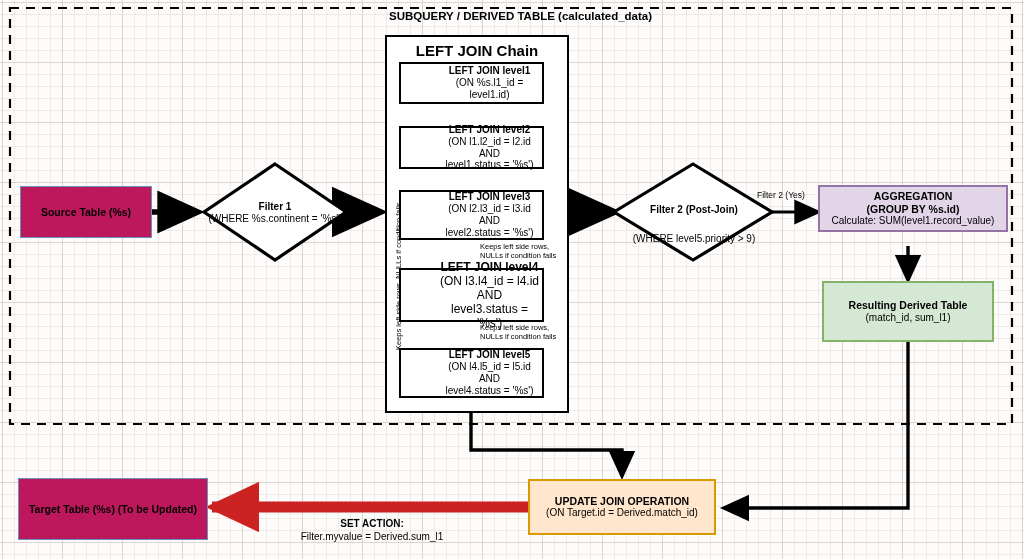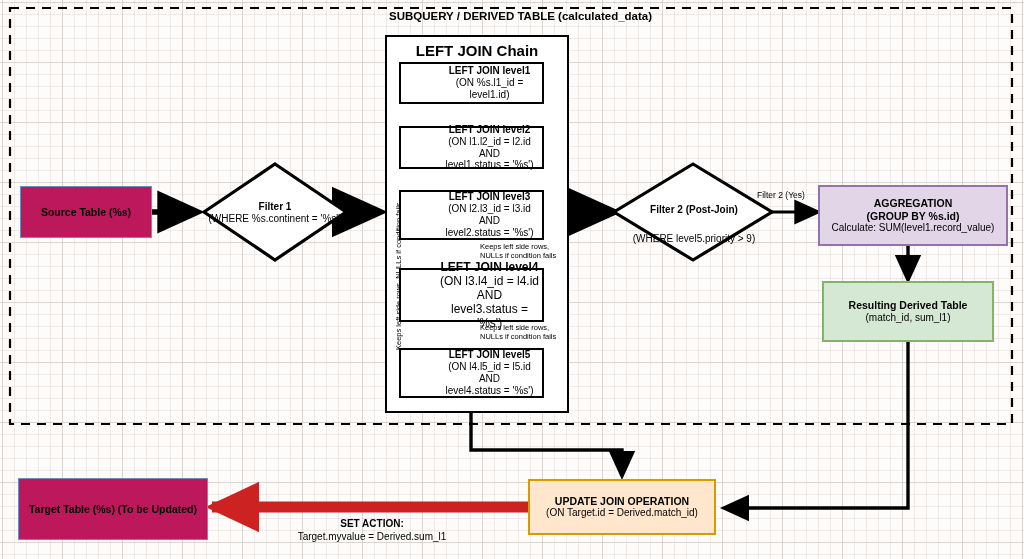--- a/index.html
+++ b/index.html
@@ -146,21 +146,21 @@
     <div>level4.status = '%s')</div>
   </div>
 
   <div class="node" style="left:608px;top:203px;width:172px;height:42px;font-size:10px;gap:17px;">
     <div class="t-b">Filter 2 (Post-Join)</div>
     <div>(WHERE level5.priority &gt; 9)</div>
   </div>
 
   <div class="arrowlbl" style="left:757px;top:190px;">Filter 2 (Yes)</div>
 
-  <div class="node agg" style="left:818px;top:185px;width:190px;height:61px;font-size:10.5px;">
+  <div class="node agg" style="left:818px;top:185px;width:190px;height:47px;font-size:10.5px;">
     <div class="t-b">AGGREGATION</div>
     <div class="t-b">(GROUP BY %s.id)</div>
     <div style="font-size:10px;">Calculate: SUM(level1.record_value)</div>
   </div>
 
   <div class="node res" style="left:822px;top:281px;width:172px;height:61px;font-size:10.5px;">
     <div class="t-b">Resulting Derived Table</div>
     <div style="font-size:10px;">(match_id, sum_l1)</div>
   </div>
 
@@ -168,16 +168,16 @@
     <div class="t-b">UPDATE JOIN OPERATION</div>
     <div style="font-size:10px;">(ON Target.id = Derived.match_id)</div>
   </div>
 
   <div class="node src" style="left:18px;top:478px;width:190px;height:62px;font-size:10.5px;text-align:center;">
     <div class="t-b">Target Table (%s) (To be Updated)</div>
   </div>
 
   <div class="lbl" style="left:282px;top:518px;width:180px;text-align:center;font-size:10px;line-height:1.25;">
     <div class="t-b">SET ACTION:</div>
-    <div>Target.myvalue = Derived.sum_l1</div>
+    <div>Filter.myvalue = Derived.sum_l1</div>
   </div>
 
 </div>
 
 </body></html>

